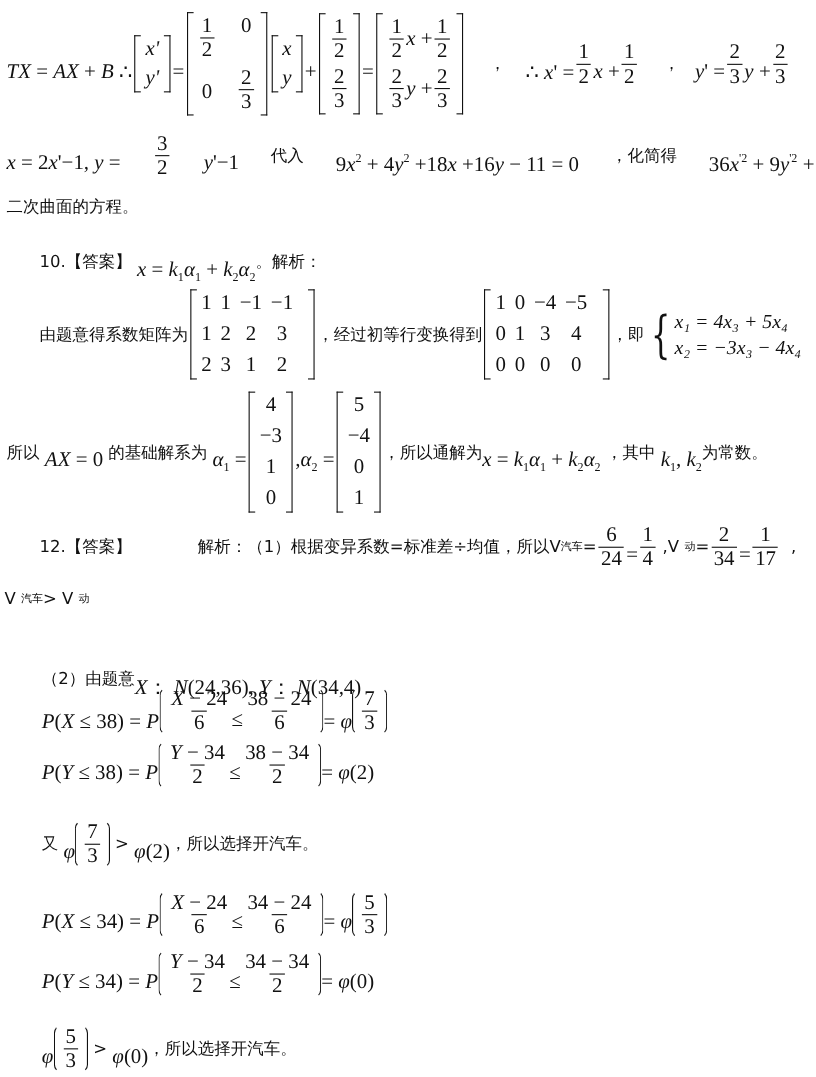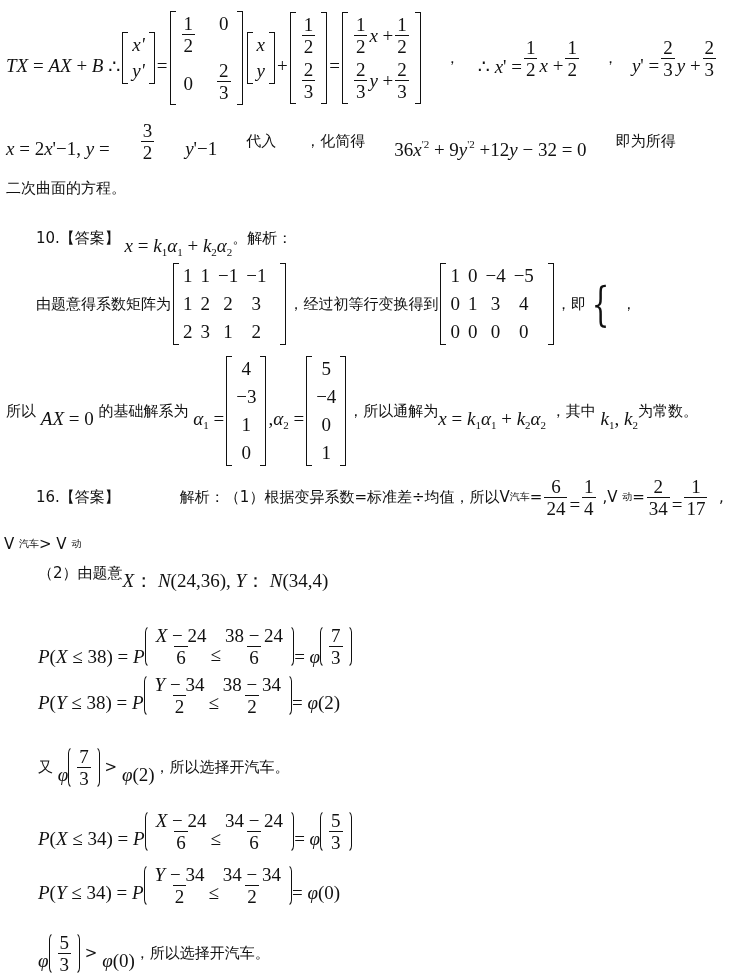--- a/index.html
+++ b/index.html
@@ -168,20 +168,21 @@
 </div>
 
 <div class="line" style="top:116px; left:6px; height:50px;gap:29px;">
   <span class="m"><span class="i">x</span>&nbsp;=&nbsp;2<span class="i">x</span>'−1,&nbsp;<span class="i">y</span>&nbsp;=</span>
   <span class="frac">
       <span class="num">3</span>
       <span class="den">2</span>
     </span>
   <span class="m"><span class="i">y</span>'−1</span>
   <span class="cn">代入</span>
+  <span class="m">9<span class="i">x</span><span class="sup">2</span>&nbsp;+&nbsp;4<span class="i">y</span><span class="sup">2</span>&nbsp;+18<span class="i">x</span>&nbsp;+16<span class="i">y</span>&nbsp;−&nbsp;11&nbsp;=&nbsp;0</span>
   <span class="cn">，化简得</span>
   <span class="m">36<span class="i">x</span><span class="sup">'2</span>&nbsp;+&nbsp;9<span class="i">y</span><span class="sup">'2</span>&nbsp;+12<span class="i">y</span>&nbsp;−&nbsp;32&nbsp;=&nbsp;0</span>
   <span class="cn">即为所得</span>
 </div>
 
 <div class="line" style="top:176px; left:6px; height:24px;">
   <span class="cn">二次曲面的方程。</span>
 </div>
 
 <div class="line" style="top:224px; left:36px; height:28px;">
@@ -224,20 +225,24 @@
         <span>4</span>
       <span>0</span>
         <span>0</span>
         <span>0</span>
         <span>0</span>
     </span>
     <span class="br"></span>
   </span>
   <span class="cn">，即</span>
   <span class="brace">{</span>
+  <span class="sys">
+    <span class="i">x₁ = 4x₃ + 5x₄</span>
+    <span class="i">x₂ = −3x₃ − 4x₄</span>
+  </span>
   <span class="cn" style="margin-left:8px;">，</span>
 </div>
 
 <div class="line" style="top:358px; left:6px; height:106px;">
   <span class="cn">所以&nbsp;</span>
     <span class="m i">AX</span>
     <span class="m">&nbsp;=&nbsp;0&nbsp;</span>
     <span class="cn">的基础解系为&nbsp;</span>
   <span class="m"><span class="i">α</span><span class="sub">1</span>&nbsp;=</span>
   <span class="mat">
@@ -262,21 +267,21 @@
     <span class="br"></span>
   </span>
   <span class="cn">，所以通解为</span>
   <span class="m"><span class="i">x</span>&nbsp;=&nbsp;<span class="i">k</span><span class="sub">1</span><span class="i">α</span><span class="sub">1</span>&nbsp;+&nbsp;<span class="i">k</span><span class="sub">2</span><span class="i">α</span><span class="sub">2</span></span>
   <span class="cn">&nbsp;，其中&nbsp;</span>
     <span class="m"><span class="i">k</span><span class="sub">1</span>,&nbsp;<span class="i">k</span><span class="sub">2</span></span>
     <span class="cn">为常数。</span>
 </div>
 
 <div class="line" style="top:474px; left:36px; height:46px;">
-  <span class="cn">16.【答案】</span>
+  <span class="cn">12.【答案】</span>
   <span class="gap" style="width:60px;"></span>
   <span class="cn">解析：（1）根据变异系数=标准差÷均值，所以V</span>
     <span class="cn sm-sub">汽车</span>
     <span class="cn">=</span>
   <span class="frac">
       <span class="num">6</span>
       <span class="den">24</span>
     </span>
     <span class="m">=</span>
     <span class="frac">
@@ -298,21 +303,21 @@
   <span class="cn">&nbsp;&nbsp;,</span>
 </div>
 
 <div class="line" style="top:532px; left:4px; height:24px;">
   <span class="cn">V&nbsp;</span>
     <span class="cn sm-sub">汽车</span>
     <span class="cn">&gt;&nbsp;V&nbsp;</span>
     <span class="cn sm-sub">动</span>
 </div>
 
-<div class="line" style="top:558px; left:38px; height:30px;">
+<div class="line" style="top:602px; left:38px; height:30px;">
   <span class="cn">（2）由题意</span>
   <span class="m"><span class="i">X</span>：&nbsp;<span class="i">N</span>(24,36),&nbsp;<span class="i">Y</span>：&nbsp;<span class="i">N</span>(34,4)</span>
 </div>
 
 <div class="line" style="top:618px; left:38px; height:50px;align-items:flex-end;">
   <span class="m"><span class="i">P</span>(<span class="i">X</span>&nbsp;≤&nbsp;38)&nbsp;=&nbsp;<span class="i">P</span></span>
   <span class="paren">
       <span class="pl"></span>
     <span class="frac">
         <span class="num"><span class="i">X</span>&nbsp;−&nbsp;24</span>

